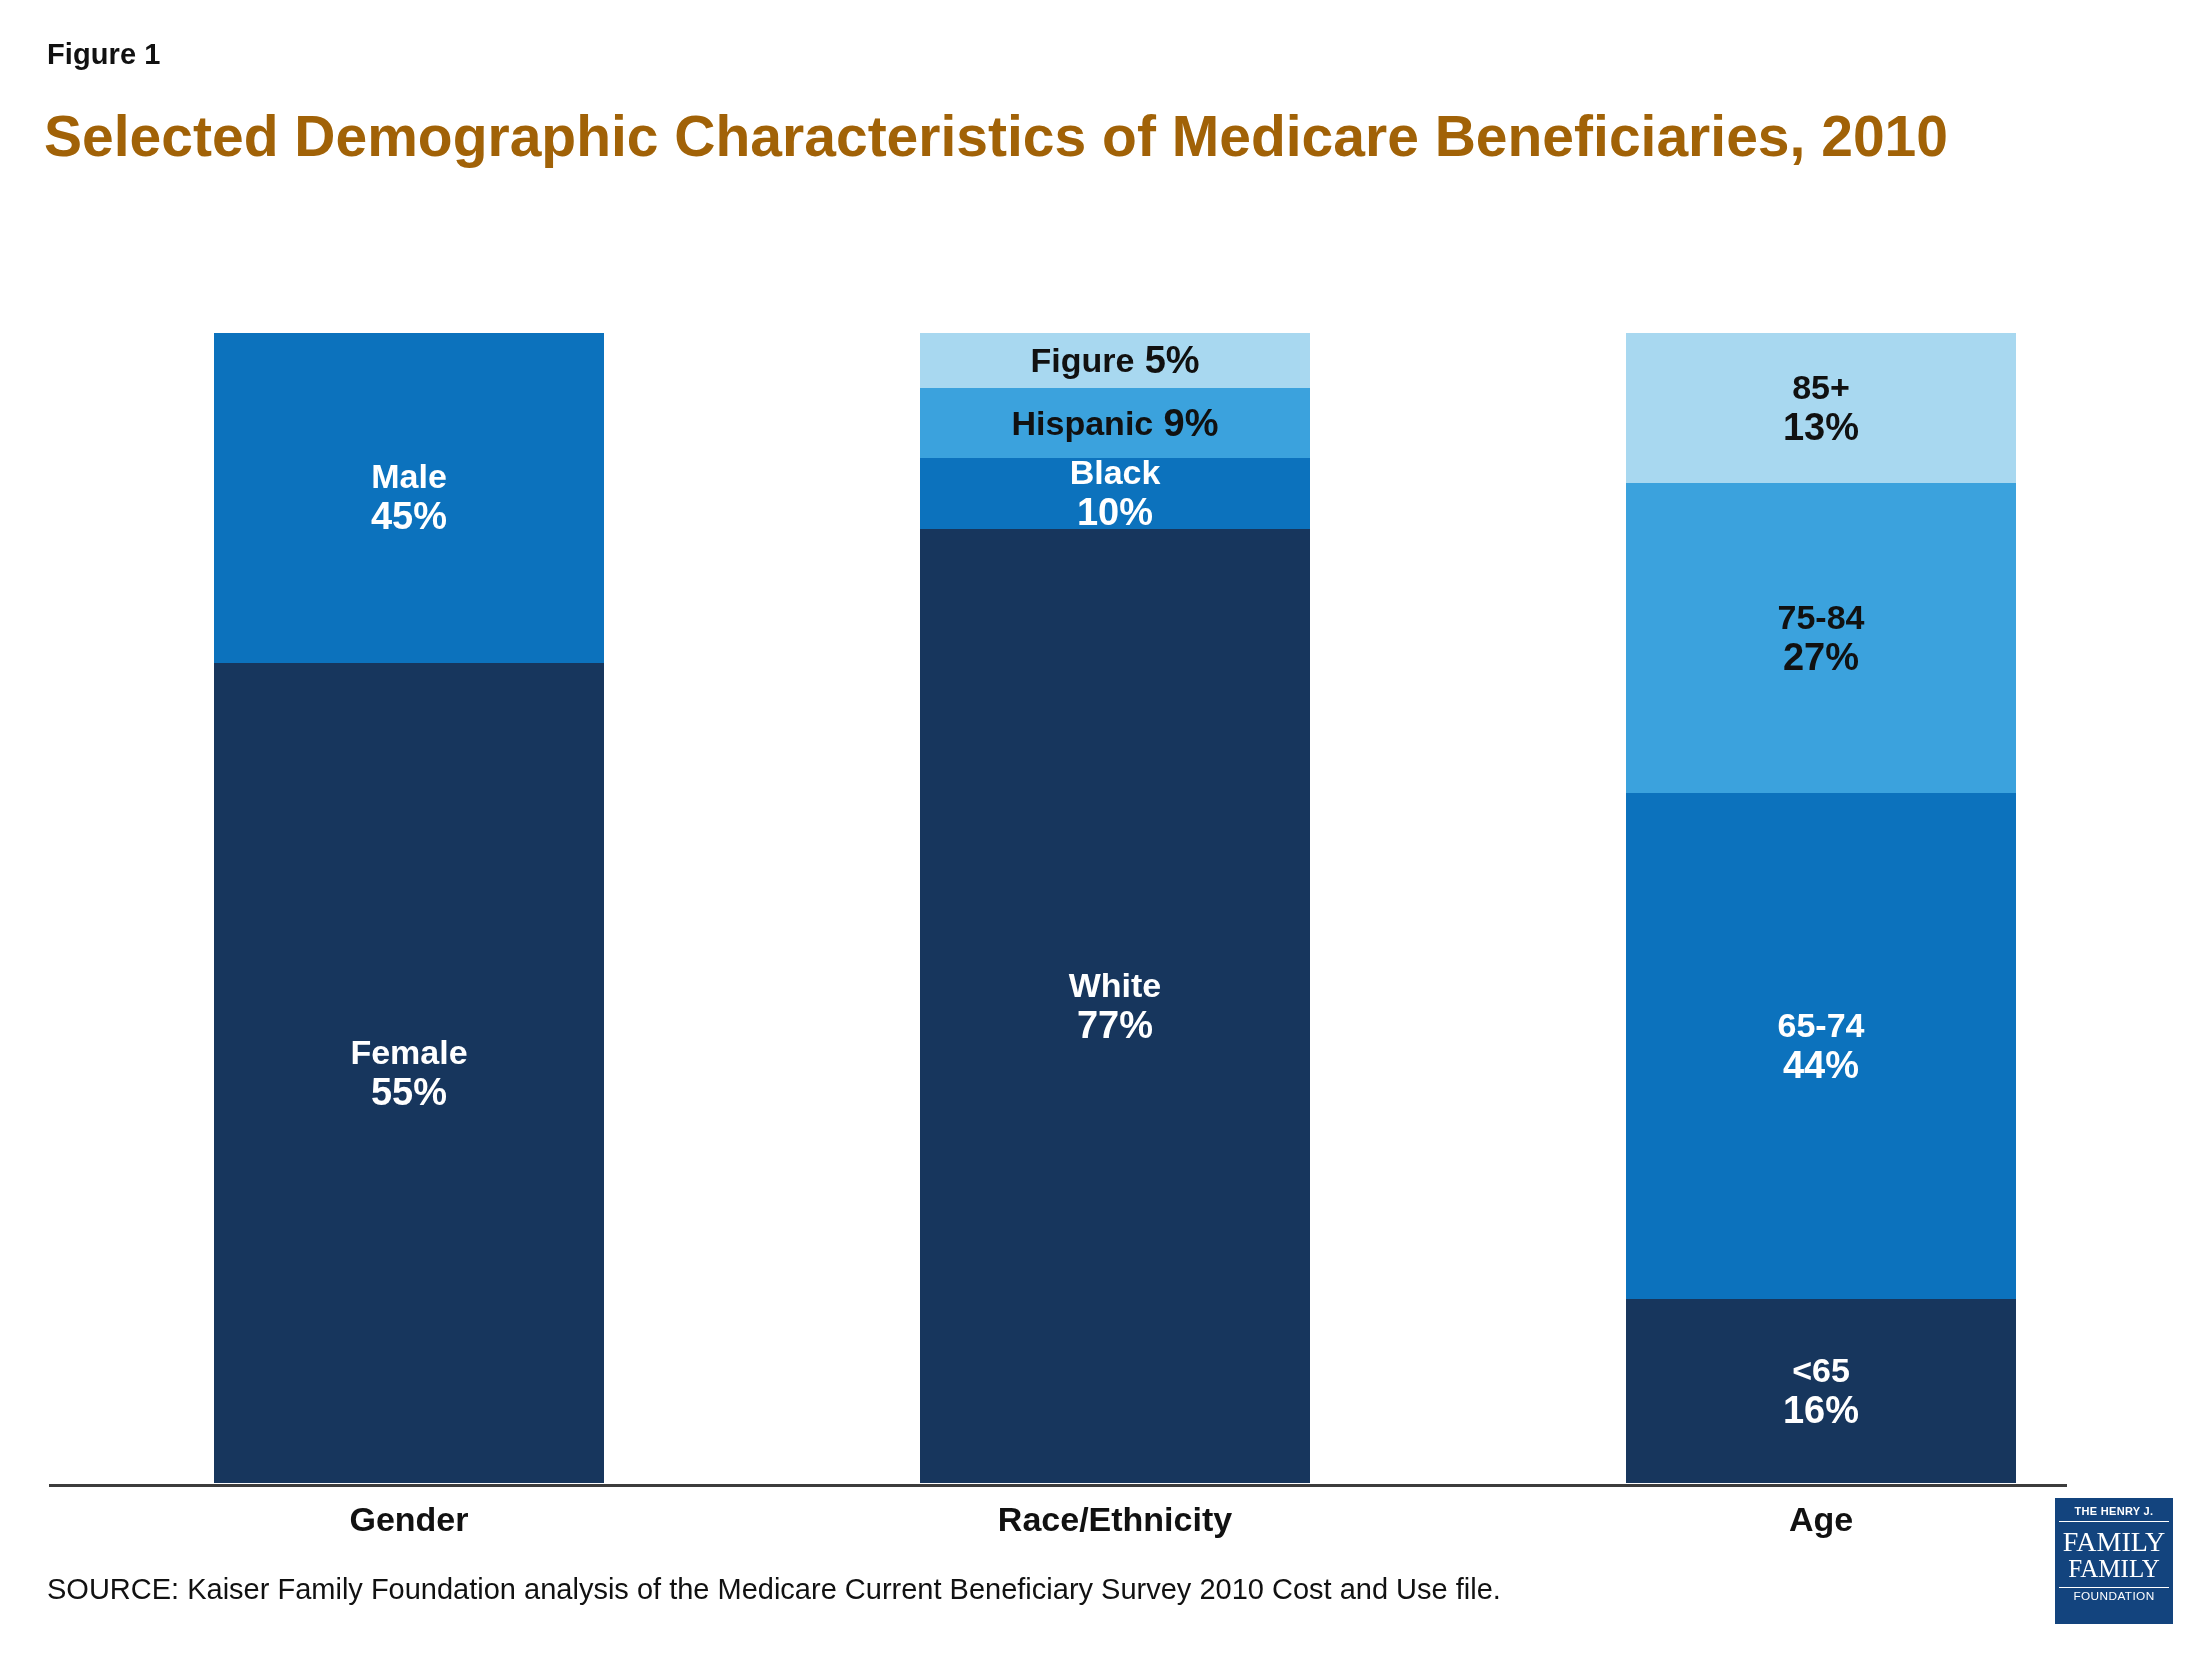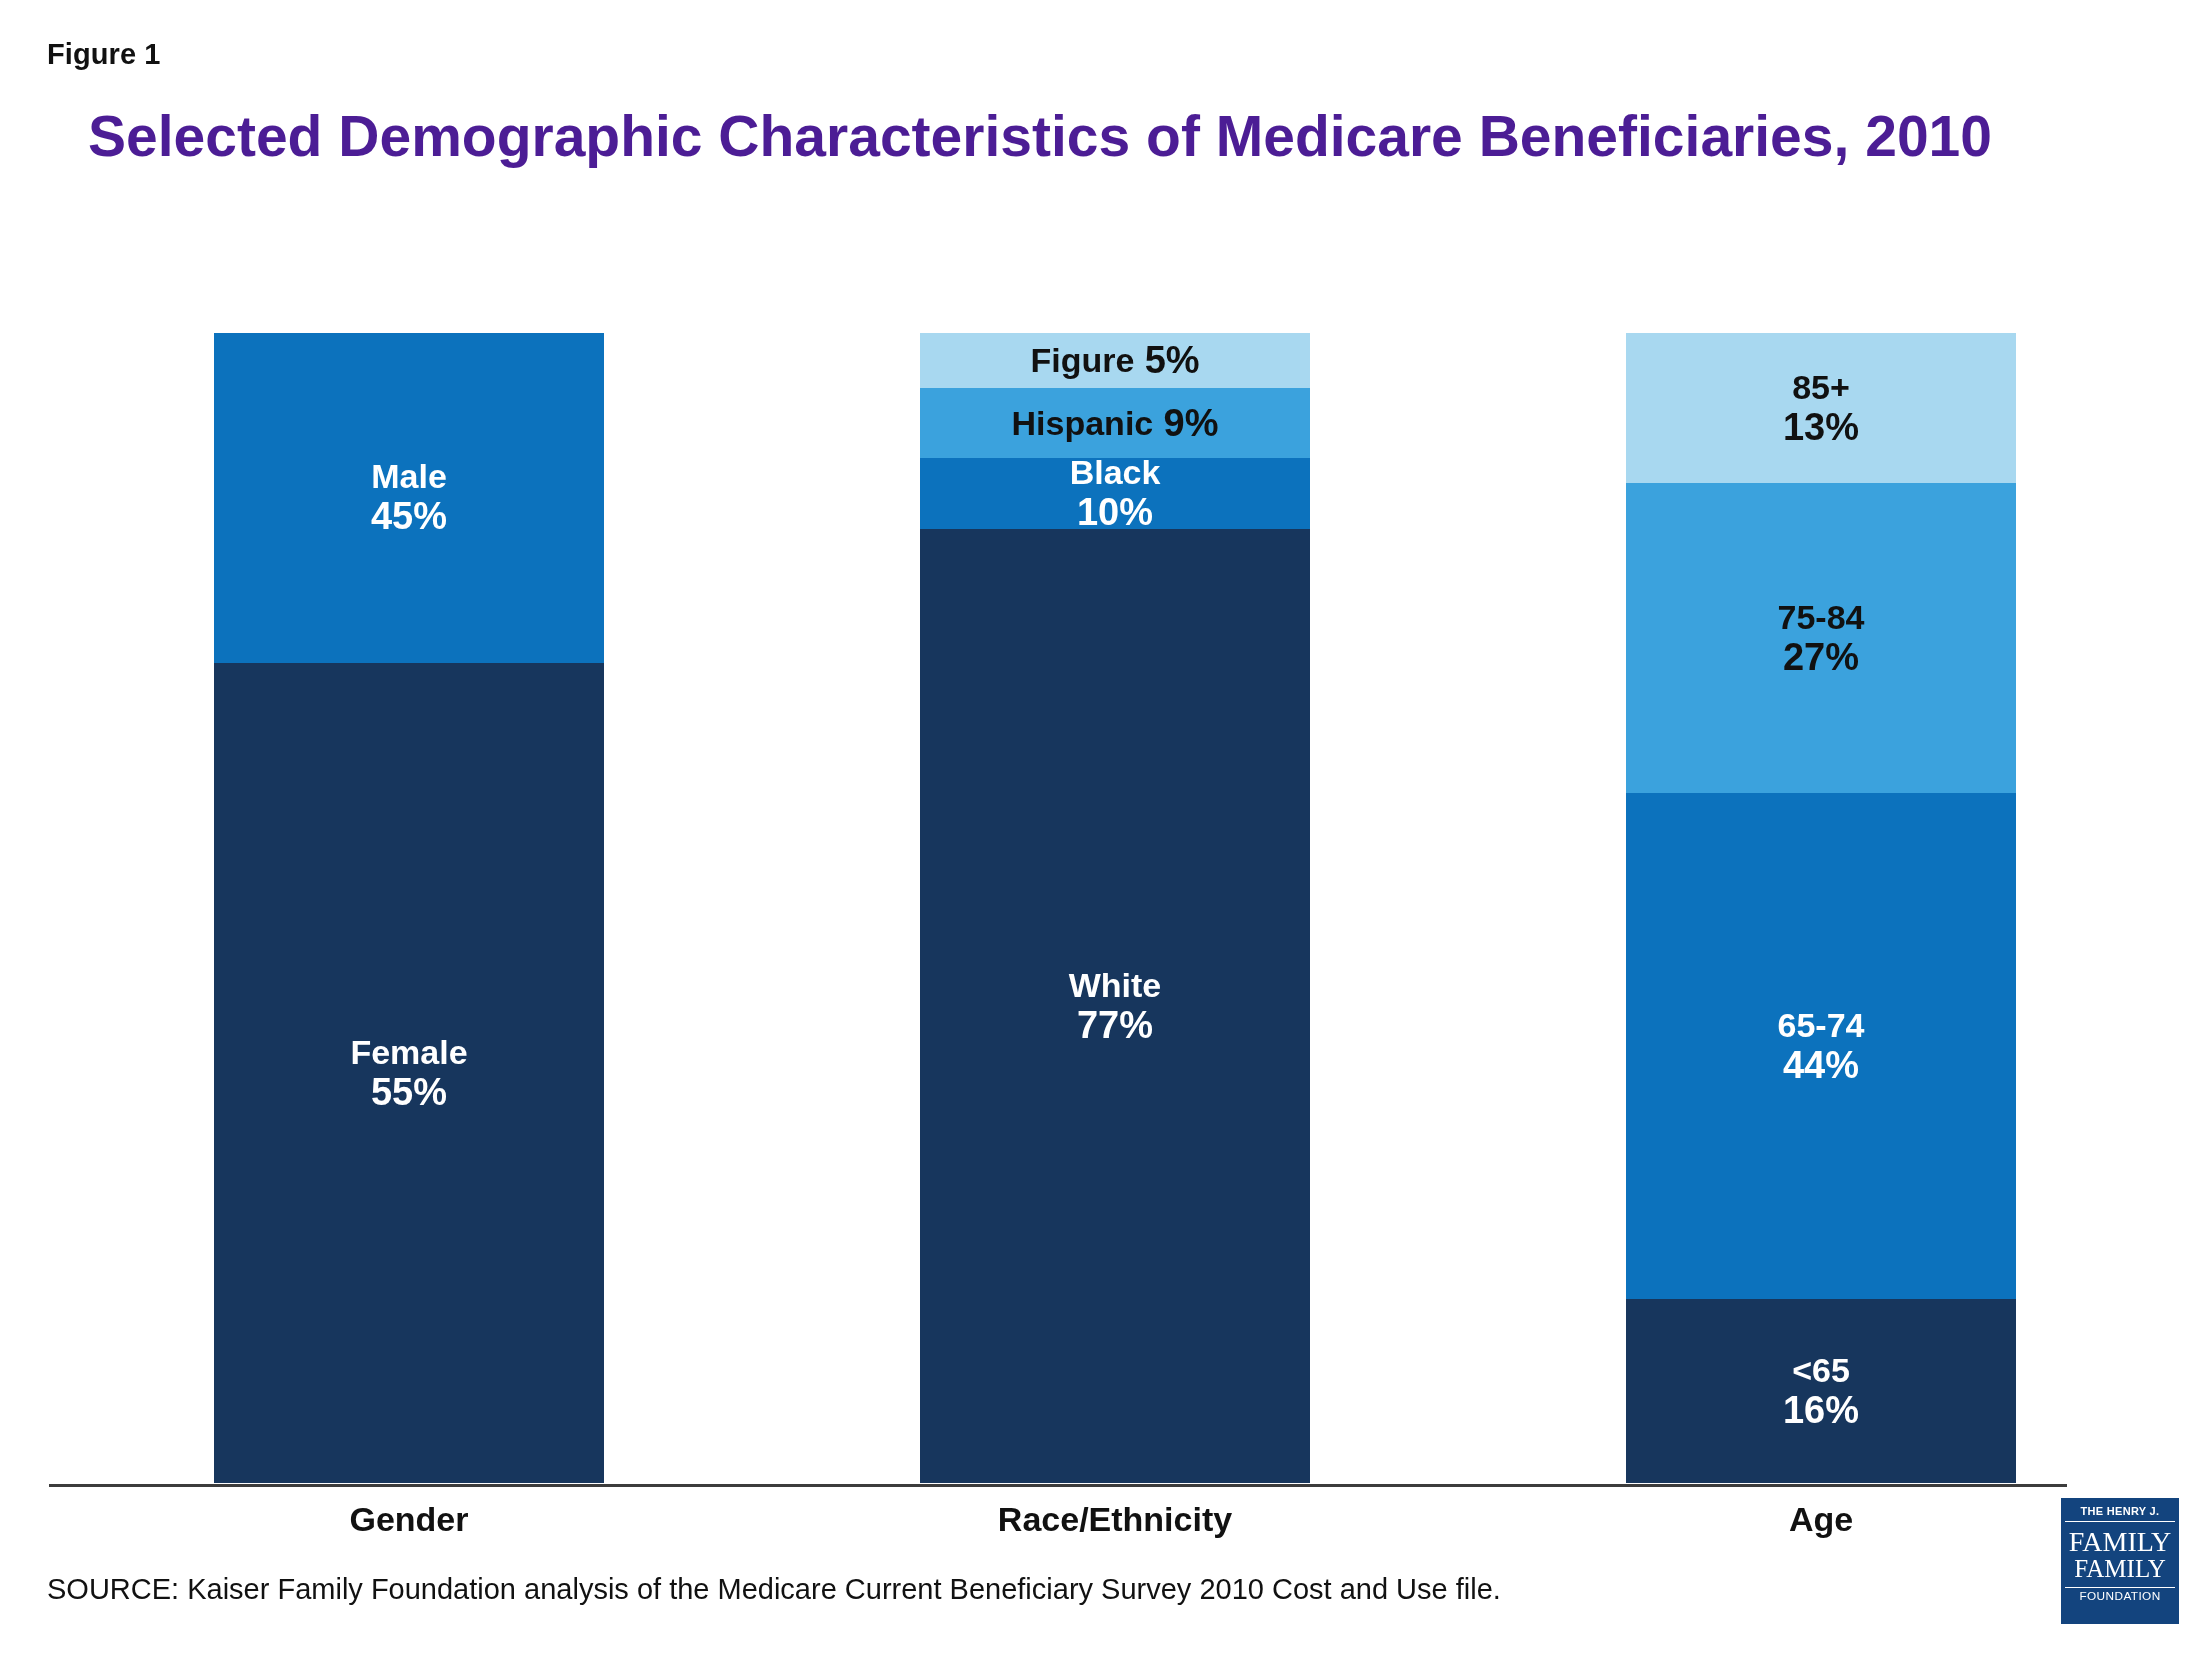--- a/index.html
+++ b/index.html
@@ -30,22 +30,21 @@
     color: #111111;
   }
   .chart-title {
     position: absolute;
     left: 44px;
     top: 103px;
     width: 1948px;
     font-size: 57px;
     font-weight: bold;
     line-height: 1.17;
-    color: #4c1d95;
-    text-align: right;
+    color: #a16207;
   }
   .plot {
     position: absolute;
     left: 49px;
     top: 331px;
     width: 2073px;
     height: 1154px;
   }
   
   .axis-line {
@@ -131,21 +130,20 @@
     height: 126px;
     background: #13447e;
     color: #ffffff;
     box-sizing: border-box;
     padding: 7.4px 4.4px;
     display: flex;
     flex-direction: column;
     align-items: center;
     justify-content: flex-start;
     text-align: center;
-    margin-left: 6px;
   }
   .logo .l1 {
     font-size: 11px;
     font-weight: bold;
     letter-spacing: 0.3px;
     border-bottom: 1.5px solid #ffffff;
     padding-bottom: 3.7px;
     width: 100%;
   }
   .logo .l2 {

